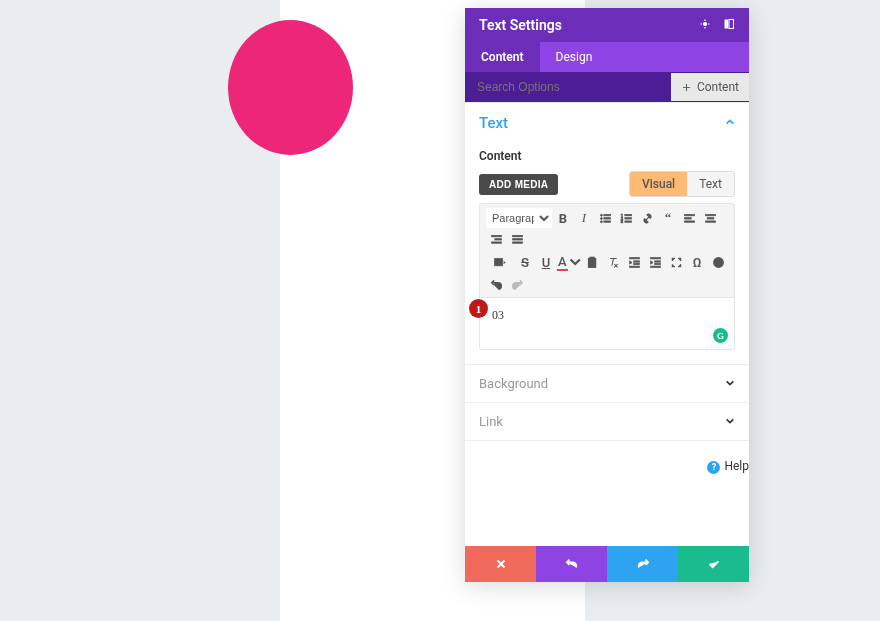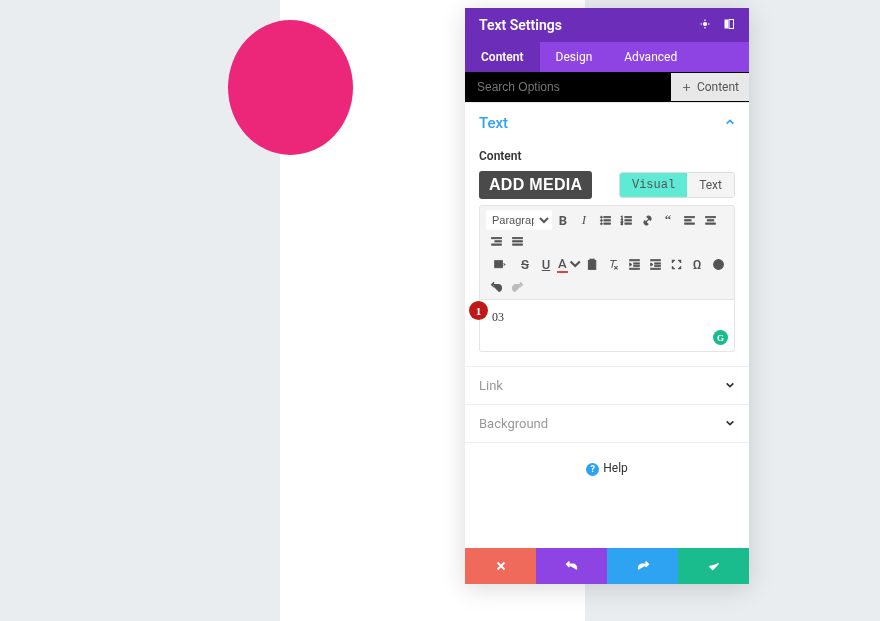--- a/index.html
+++ b/index.html
@@ -7,46 +7,46 @@
   .canvas { position:absolute; left:280px; top:0; width:305px; height:621px; background:#fff; }
   .blob { position:absolute; left:-52px; top:20px; width:125px; height:135px; background:#ec2679; border-radius:50%; }
   .blob-dot { position:absolute; left:40px; top:60px; width:4px; height:4px; }
   .panel { position:absolute; left:465px; top:8px; width:284px; background:#fff; border-radius:0; box-shadow:0 4px 24px rgba(0,0,0,0.15); overflow:hidden; }
   .hdr { background:#6c2eb9; color:#fff; display:flex; align-items:center; padding:9px 14px; font-size:14px; font-weight:600; }
   .hdr-title { flex:1; }
   .hdr-icons { display:flex; gap:12px; font-size:13px; }
   .tabs { display:flex; background:#8e44e3; color:#fff; font-size:12px; }
   .tab { padding:8px 16px; cursor:pointer; }
   .tab.active { background:#6c2eb9; font-weight:600; }
-  .searchrow { display:flex; align-items:center; background:#000000; border-bottom:1px solid #eaeaea; }
+  .searchrow { display:flex; align-items:center; background:#4c1d95; border-bottom:1px solid #eaeaea; }
   .search { flex:1; border:none; background:transparent; padding:8px 12px; font-size:12px; color:#888; outline:none; }
   .filter { background:#e8e8e8; padding:7px 10px; font-size:12px; color:#555; display:flex; align-items:center; gap:5px; cursor:pointer; }
   .body { background:#fff; }
   .sect { border-bottom:1px solid #eee; }
   .sect-hdr { display:flex; align-items:center; justify-content:space-between; padding:11px 14px; font-size:13px; cursor:pointer; }
   .sect-hdr.open .ttl { color:#2ea3f2; font-size:15px; font-weight:500; }
   .sect-hdr .ttl { color:#999; }
   .chev { color:#333; font-size:12px; }
   .sect-body { padding:0 14px 14px 14px; }
   .lbl { font-size:12px; font-weight:600; color:#333; margin:6px 0 8px; }
   .mediarow { display:flex; align-items:center; justify-content:space-between; }
-  .addmedia { background:#4a4a4a; color:#fff; border:none; border-radius:3px; padding:5px 10px; font-size:16px; font-weight:700; letter-spacing:.3px; cursor:pointer; }
+  .addmedia { background:#4a4a4a; color:#fff; border:none; border-radius:3px; padding:5px 10px; font-size:10px; font-weight:700; letter-spacing:.3px; cursor:pointer; }
   .vt-tabs { display:flex; border:1px solid #ddd; border-radius:3px; overflow:hidden; font-size:12px; }
   .vt-tab { padding:5px 12px; cursor:pointer; color:#555; background:#f4f4f4; }
-  .vt-tab.active { background:#5eead4; font-weight:500;font-family:Liberation Mono, monospace; }
+  .vt-tab.active { background:#fdba74; font-weight:500; }
   .toolbar { background:#f4f4f4; border:1px solid #e4e4e4; border-radius:3px 3px 0 0; padding:4px 6px; margin-top:6px; }
   .trow { display:flex; align-items:center; gap:1px; flex-wrap:wrap; }
   .fmt { border:none; background:#fff; font-size:11px; padding:2px 2px; border-radius:2px; color:#555; outline:none; width:66px; height:20px; }
   .tbtn { width:20px; height:20px; display:flex; align-items:center; justify-content:center; cursor:pointer; border-radius:2px; color:#555; font-size:13px; }
   .tbtn svg { width:13px; height:13px; fill:currentColor; stroke:currentColor; }
   .tbtn.disabled { color:#bbb; cursor:default; }
   .editor { position:relative; border:1px solid #e4e4e4; border-top:none; border-radius:0 0 3px 3px; min-height:52px; padding:10px 12px; font-family:Georgia,serif; font-size:12px; color:#333; }
   .step { position:absolute; left:-11px; top:1px; width:19px; height:19px; border-radius:50%; background:#c01818; color:#fff; font-size:11px; font-weight:600; display:flex; align-items:center; justify-content:center; }
   .gram { position:absolute; right:6px; bottom:6px; width:15px; height:15px; border-radius:50%; background:#1abc8e; color:#fff; font-size:9px; font-weight:700; display:flex; align-items:center; justify-content:center; }
-  .help { text-align:center; padding:18px 0 72px; font-size:12px; color:#333; }
+  .help { text-align:right; padding:18px 0 72px; font-size:12px; color:#333; }
   .helpq { display:inline-flex; width:13px; height:13px; border-radius:50%; background:#2ea3f2; color:#fff; font-size:9px; font-weight:700; align-items:center; justify-content:center; margin-right:4px; }
   .footer { display:flex; height:36px; }
   .fbtn { flex:1; display:flex; align-items:center; justify-content:center; color:#fff; cursor:pointer; font-size:15px; }
   .fbtn.cancel{background:#ef6a5a;} .fbtn.undo{background:#8e44e3;} .fbtn.redo{background:#2ea3f2;} .fbtn.save{background:#1abc8e;}
   .fbtn svg{width:14px;height:14px;fill:#fff;stroke:#fff;}
 </style>
 </head>
 <body>
 
 <div class="canvas">
@@ -71,21 +71,20 @@
             <rect x="2" y="2" width="5" height="12"></rect>
             <rect x="8" y="2" width="6" height="12" fill="none" stroke="#fff" stroke-width="1.4"></rect>
           </svg>
       </span>
     </div>
   </div>
 
   <div class="tabs">
     <div class="tab active">Content</div>
     <div class="tab">Design</div>
-    <div class="tab">Advanced</div>
   </div>
 
   <div class="searchrow">
     <input class="search" placeholder="Search Options" style="">
     <div class="filter">
       <svg viewBox="0 0 16 16" width="11" height="11" stroke="#666" stroke-width="1.6">
           <path d="M8 3v10M3 8h10"></path>
         </svg>
       <span>Content</span>
     </div>
@@ -257,36 +256,36 @@
         <div class="editor">
           <div class="step">1</div>
           <span>03</span>
           <div class="gram">G</div>
         </div>
       </div>
     </div>
 
     <div class="sect">
       <div class="sect-hdr">
+        <span class="ttl">Background</span>
+        <span class="chev"><svg viewBox="0 0 12 12" width="10" height="10" fill="none" stroke="#333" stroke-width="2">
+              <path d="M2 4l4 4 4-4"></path>
+            </svg></span>
+      </div>
+    </div>
+
+    <div class="sect">
+      <div class="sect-hdr">
         <span class="ttl">Link</span>
         <span class="chev"><svg viewBox="0 0 12 12" width="10" height="10" fill="none" stroke="#333" stroke-width="2">
               <path d="M2 4l4 4 4-4"></path>
             </svg></span>
       </div>
     </div>
 
-    <div class="sect">
-      <div class="sect-hdr">
-        <span class="ttl">Background</span>
-        <span class="chev"><svg viewBox="0 0 12 12" width="10" height="10" fill="none" stroke="#333" stroke-width="2">
-              <path d="M2 4l4 4 4-4"></path>
-            </svg></span>
-      </div>
-    </div>
-
 
     <div class="help">
       <span class="helpq">?</span><span>Help</span>
     </div>
   </div>
 
   <div class="footer">
     <div class="fbtn cancel">
         <svg viewBox="0 0 16 16" stroke-width="2.2">
           <path d="M4 4l8 8M12 4l-8 8"></path>

